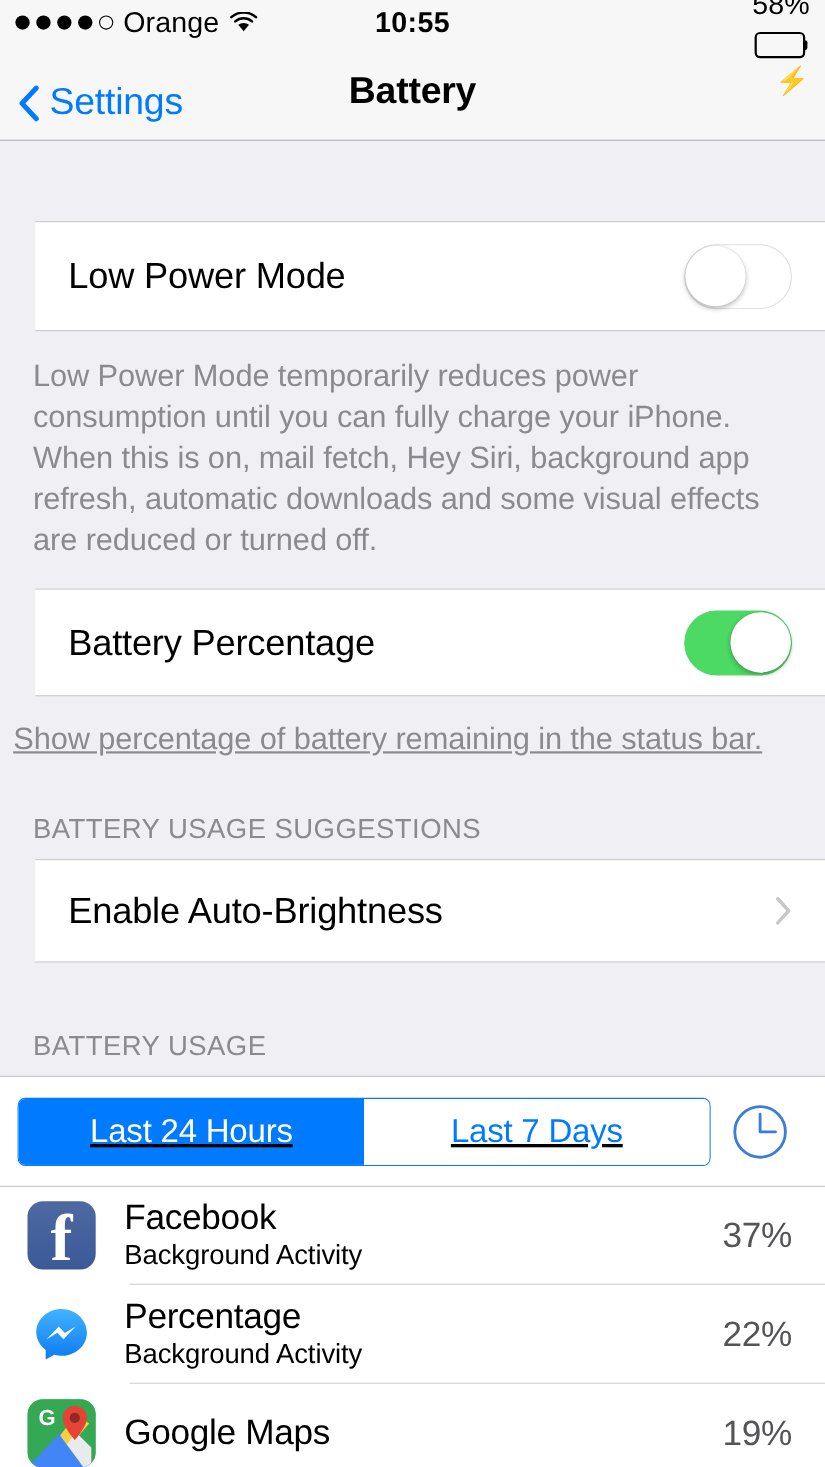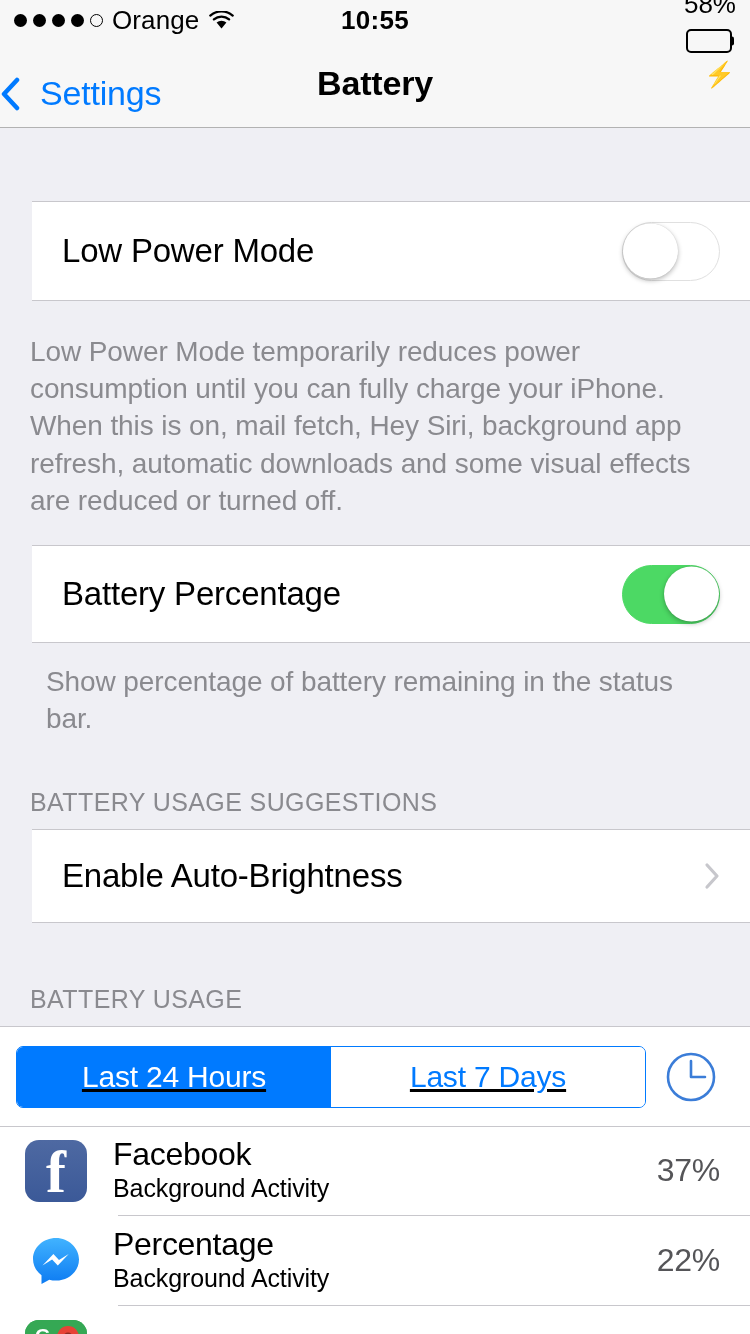--- a/index.html
+++ b/index.html
@@ -45,22 +45,22 @@
   }
   .bolt { font-size: 25px; color: #000; line-height: 1; margin-left: 2px; }
 
   
   .navbar {
     height: 88px; background: #F7F7F7;
     border-bottom: 1px solid #B2B2B2;
     display: flex; align-items: center; position: relative;
   }
   .nav-back {
-    display: flex; align-items: center; gap: 20px;
-    z-index: 2; cursor: pointer; margin-top: 20px;
+    display: flex; align-items: center; gap: 9px;
+    padding-left: 16px; z-index: 2; cursor: pointer; margin-top: 20px;
   }
   .chev-back { width: 20px; height: 34px; }
   .nav-back-label { font-size: 34px; color: #007AFF; letter-spacing: -.2px; }
   .nav-title {
     position: absolute; left: 0; right: 0; text-align: center;
     font-size: 34px; font-weight: bold; color: #000; letter-spacing: -.2px;
   }
 
   
   .gap { background: #EFEFF4; }
@@ -88,24 +88,24 @@
   .knob {
     position: absolute; top: 50%; transform: translateY(-50%);
     width: 55px; height: 55px; border-radius: 50%; background: #FFFFFF;
     box-shadow: 0 2px 5px rgba(0,0,0,.28), 0 0 1px rgba(0,0,0,.18);
   }
   .switch.off .knob { left: 0px; }
   .switch.on .knob { right: 0px; }
 
   
   .footnote {
-    background: #EFEFF4; padding: 32px 30px 26px 30px;
+    background: #EFEFF4; padding: 22px 30px 26px 30px;
     font-size: 28px; line-height: 1.33; color: #8A8A8F; letter-spacing: -.1px;
   }
-  .footnote.tight { padding: 20px 30px 24px 46px; }
+  .footnote.tight { padding: 20px 30px 24px 12px; text-decoration: underline; }
   .group-header {
     background: #EFEFF4; padding: 26px 30px 12px 30px;
     font-size: 25px; color: #8A8A8F; letter-spacing: .4px;
   }
 
   
   .chev-right { margin-left: auto; width: 16px; height: 28px; flex: none; }
 
   
   .usage-bar {

